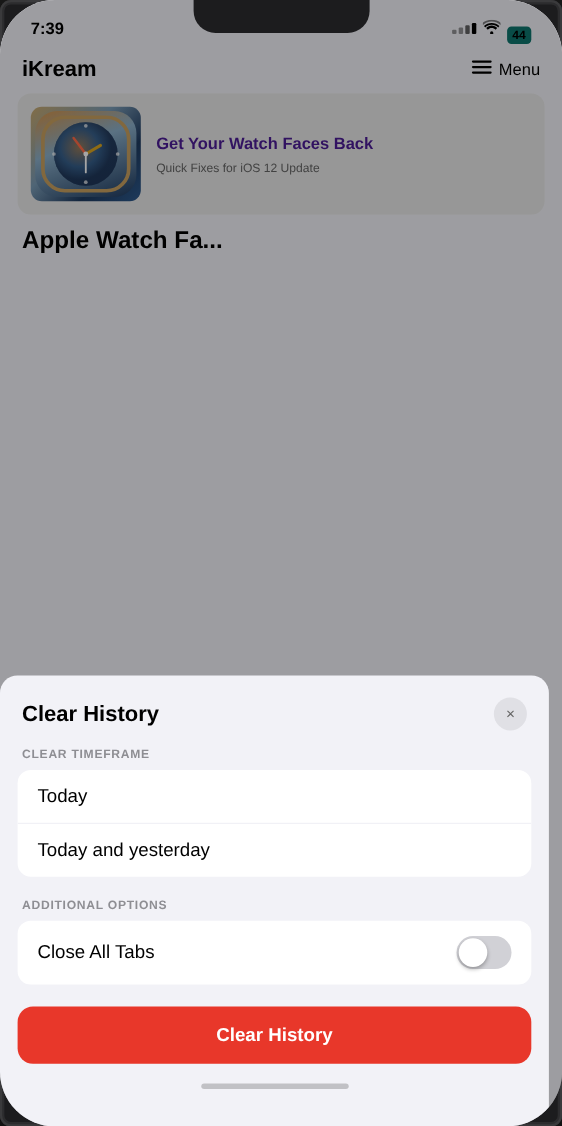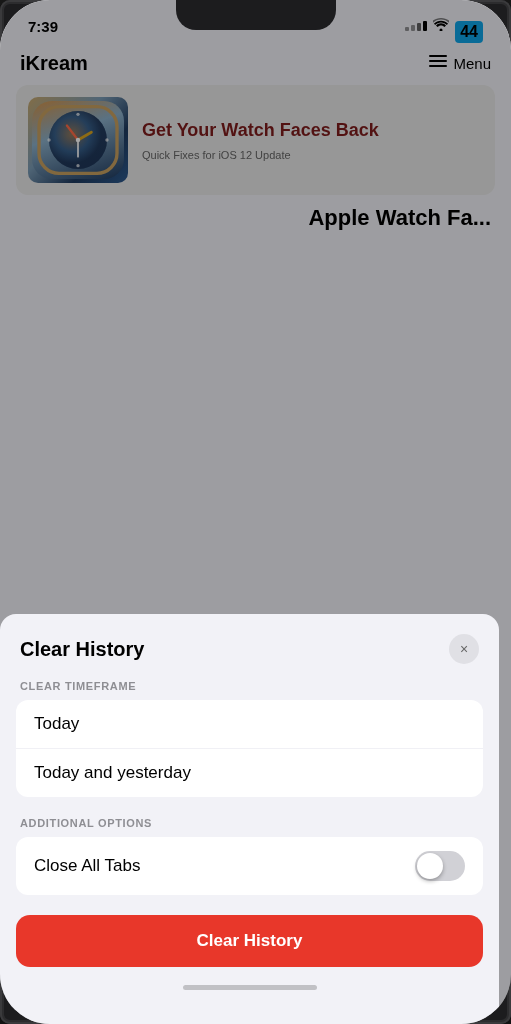--- a/index.html
+++ b/index.html
@@ -83,24 +83,24 @@
       background: #000;
       border-radius: 1px;
     }
 
     .wifi-icon {
       font-size: 13px;
       color: #000;
     }
 
     .battery-badge {
-      background: #0ea5e9;
+      background: #0f766e;
       border-radius: 4px;
       padding: 2px 5px;
-      font-size: 16px;
+      font-size: 11px;
       font-weight: 700;
       color: #000;
       margin-top: 12px;
     }
 
     .browser-header {
       display: flex;
       justify-content: space-between;
       align-items: center;
       padding: 8px 20px 10px;
@@ -163,38 +163,37 @@
       display: flex;
       align-items: center;
       justify-content: center;
     }
 
     .article-text {
       flex: 1;
     }
 
     .article-headline {
-      font-size: 18px;
+      font-size: 15px;
       font-weight: 700;
-      color: #7f1d1d;
+      color: #4c1d95;
       line-height: 1.3;
       margin-bottom: 6px;
     }
 
     .article-subtext {
       font-size: 11px;
       color: #666;
     }
 
     .article-title-clipped {
       font-size: 22px;
       font-weight: 700;
       color: #000;
       padding: 10px 20px 0;
-      text-align: right;
     }
 
     
     .modal-overlay {
       position: absolute;
       top: 0;
       left: 0;
       right: 0;
       bottom: 0;
       background: rgba(0,0,0,0.35);

